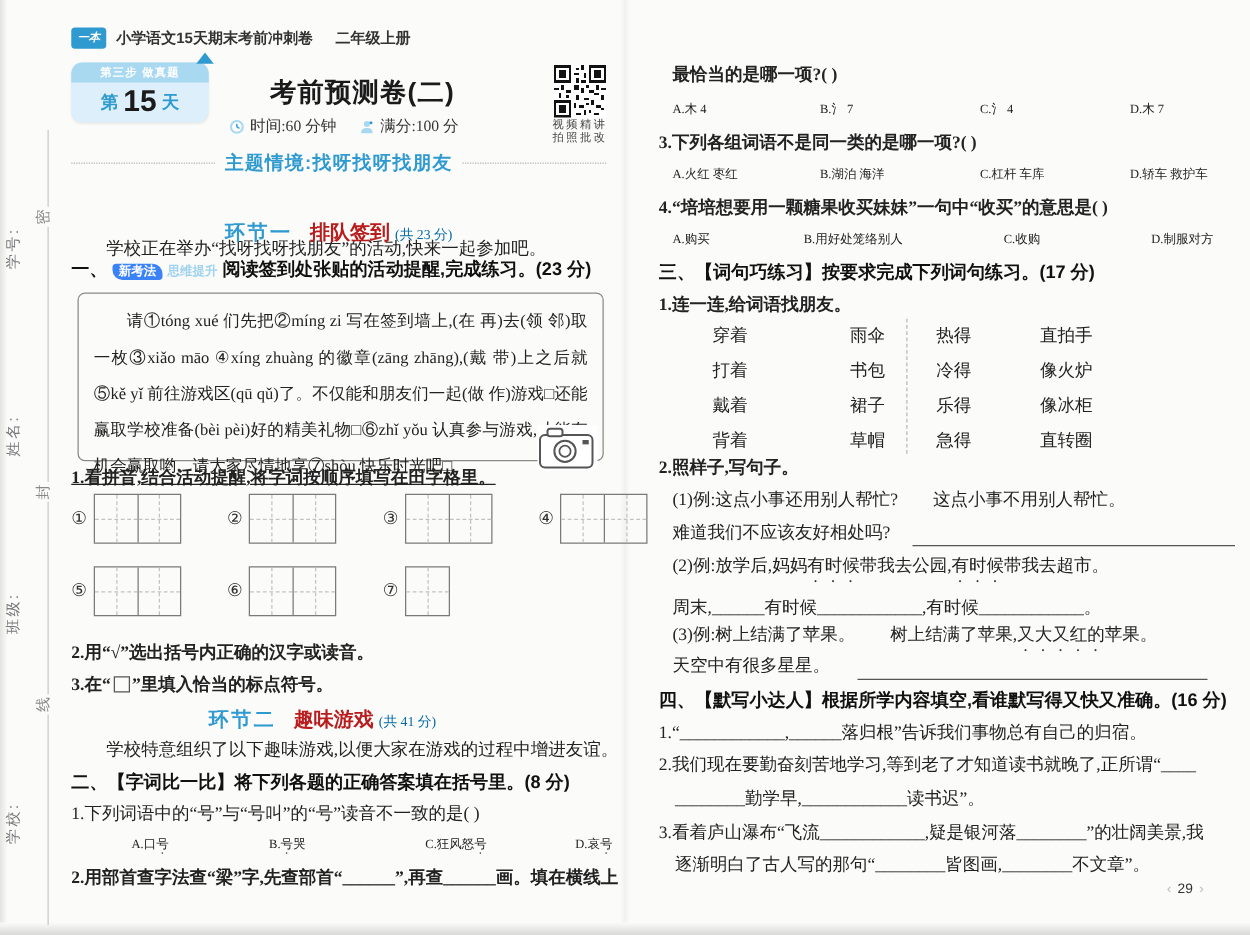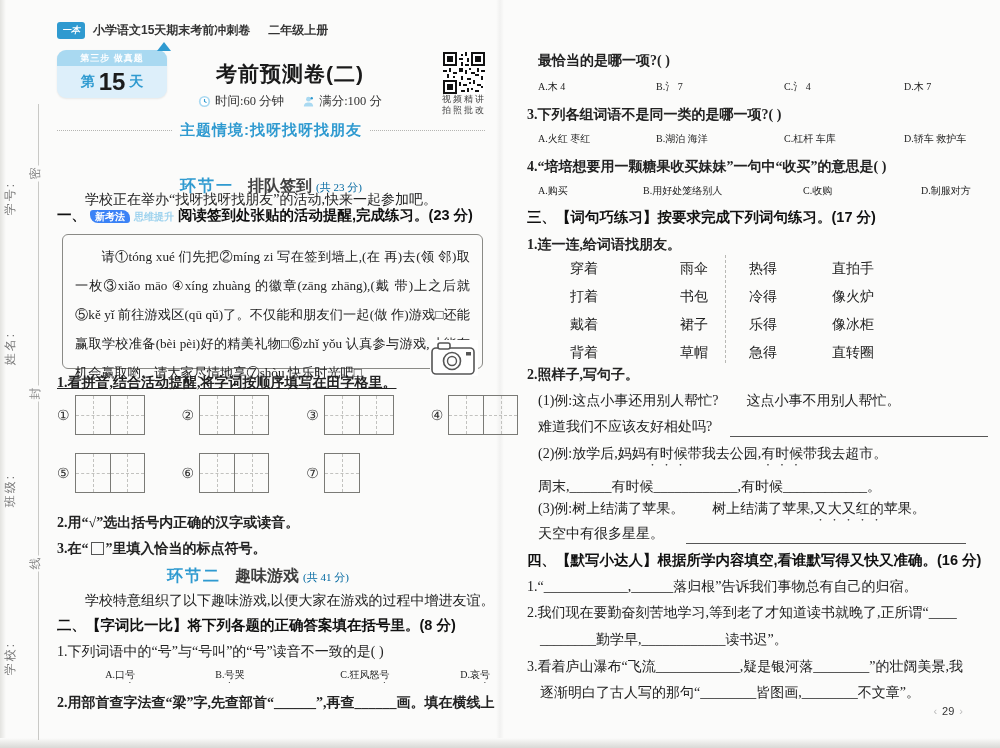--- a/index.html
+++ b/index.html
@@ -42,21 +42,21 @@
     letter-spacing:1px; }
   .day-badge .dayrow { height:32px; display:flex; align-items:center; justify-content:center; gap:4px; }
   .day-badge .dz { color:#2f9ad0; font-size:14px; font-weight:bold; }
   .day-badge .dn { color:#1b1b1b; font-size:24px; font-weight:bold; line-height:1; }
   .badge-tri { position:absolute; right:-4px; top:-8px; width:0; height:0;
     border-left:7px solid transparent; border-right:7px solid transparent;
     border-bottom:9px solid #2f9ad0; }
   .paper-title { left:170px; top:60px; width:240px; text-align:center;
     font-family:"Liberation Sans","DejaVu Sans",sans-serif;
     font-size:21px; font-weight:bold; color:#1a1a1a; letter-spacing:1px; }
-  .meta-row { left:170px; top:93px; width:240px; display:flex; justify-content:center;
+  .meta-row { left:155px; top:93px; width:240px; display:flex; justify-content:center;
     gap:18px; font-size:12.5px; color:#333; align-items:center; }
   .meta-item { display:flex; align-items:center; gap:4px; }
   .qr-wrap { left:437px; top:52px; width:54px; text-align:center; }
   .qr-wrap svg { display:block; margin:0 auto; }
   .qr-cap { font-size:9px; color:#444; letter-spacing:2px; line-height:11px; }
   
   .serifline { font-size:14px; line-height:1.35; white-space:nowrap; }
   .boldline { font-family:"Liberation Sans","DejaVu Sans",sans-serif;
     font-size:14.5px; font-weight:bold; color:#111; white-space:nowrap; }
   .em { -webkit-text-emphasis:filled dot #333; -webkit-text-emphasis-position:under;
@@ -64,21 +64,21 @@
   .blank { display:inline-block; border-bottom:1px solid #555; height:14px; vertical-align:bottom; }
   
   .theme-row { left:57px; top:121px; width:428px; display:flex; align-items:center; gap:8px; }
   .leader { flex:1; border-top:1px dotted #b5b5b2; height:0; }
   .theme-title { font-family:"Liberation Sans","DejaVu Sans",sans-serif;
     font-size:15px; font-weight:bold; color:#2f9ad0; letter-spacing:1px; }
   .sec-header { width:428px; text-align:center; white-space:nowrap; }
   .sec-name { font-family:"Liberation Sans","DejaVu Sans",sans-serif;
     font-size:16px; font-weight:bold; color:#2f9ad0; letter-spacing:2px; margin-right:10px; }
   .sec-title { font-family:"Liberation Sans","DejaVu Sans",sans-serif;
-    font-size:16px; font-weight:bold; color:#404040; }
+    font-size:16px; font-weight:bold; color:#b91c1c; }
   .sec-score { font-size:11px; color:#0369a1;text-align:center; }
   
   .chip { font-family:"Liberation Sans","DejaVu Sans",sans-serif; font-size:10px;
     background:#3b82f6; color:#fff; border-radius:3px 8px 3px 8px; padding:1px 5px; }
   .chip2 { font-family:"Liberation Sans","DejaVu Sans",sans-serif; font-size:10px;
     color:#9fd3ee; }
   .passage-box { left:62px; top:234px; width:421px; height:135px;
     border:1px solid #8a8a86; border-radius:6px; padding:7px 12px 6px 12px; }
   .passage { font-size:13.2px; line-height:29px; text-indent:2em; text-align:justify; }
   .camera { position:absolute; right:4px; bottom:-8px; background:#fff; }

